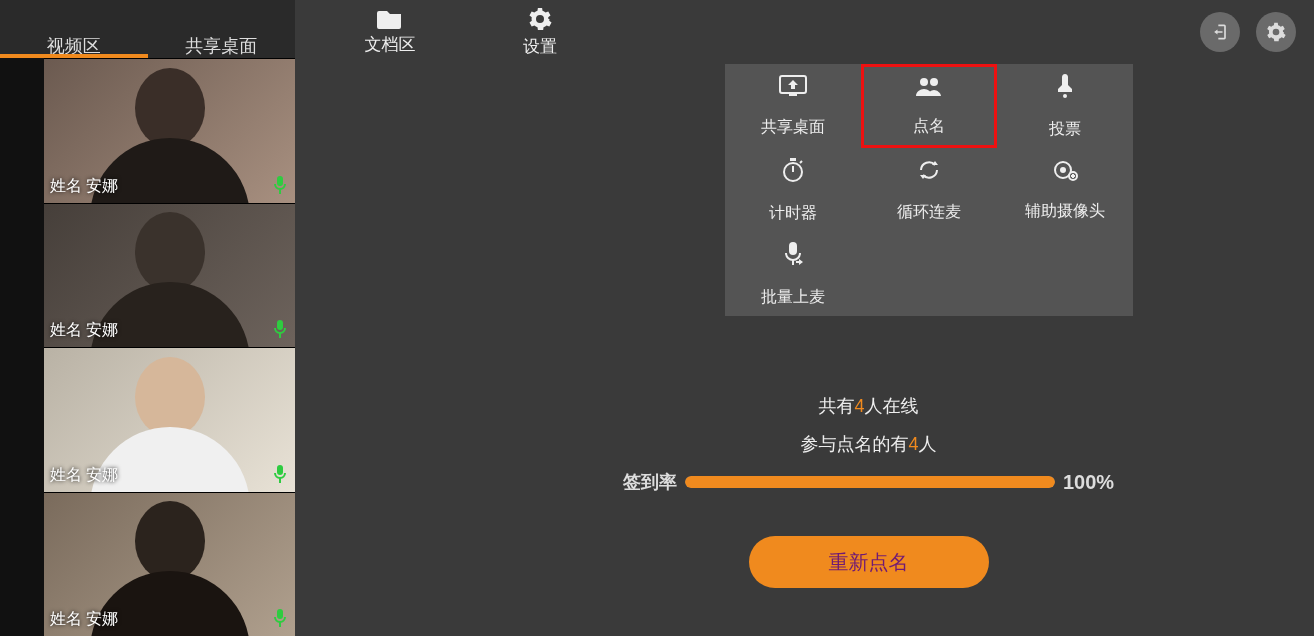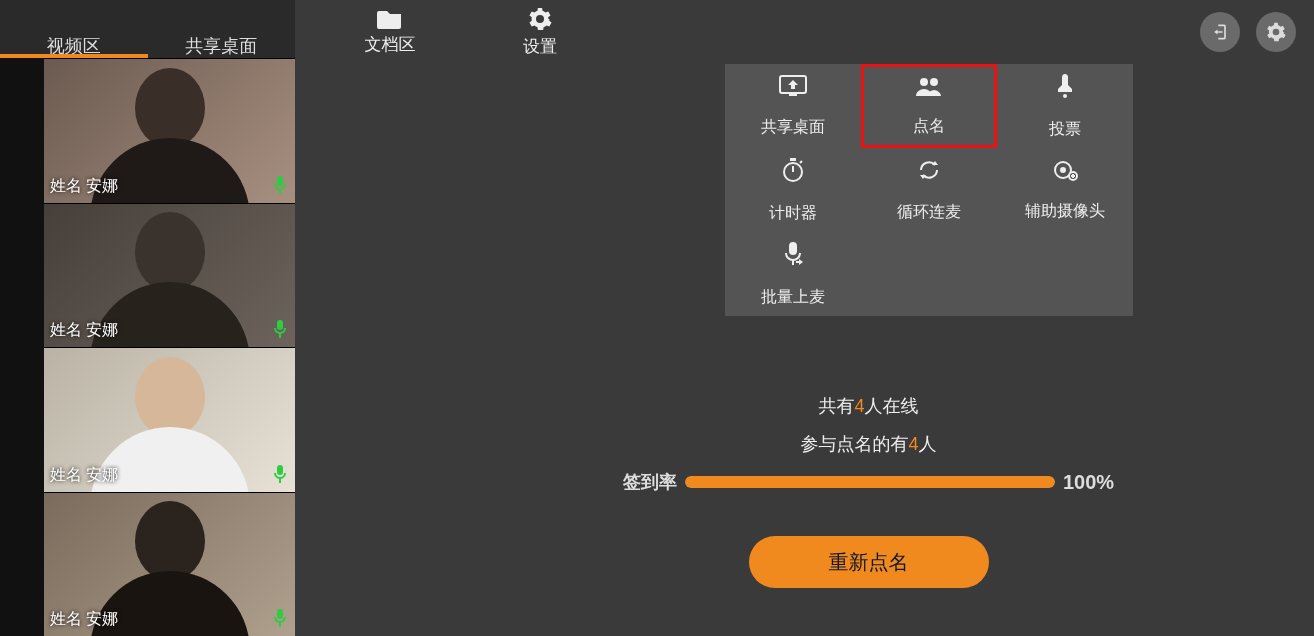--- a/index.html
+++ b/index.html
@@ -39,21 +39,21 @@
   
   .content { flex:1; position:relative; }
   .rollcall { position:absolute; left:50%; top:330px; transform:translateX(-40%); width:640px; display:flex; flex-direction:column; align-items:center; gap:14px; }
   .online-line, .participate-line { font-size:18px; color:#eee; }
   .online-line .num, .participate-line .num { color:#f08a1e; }
   .progress-row { display:flex; align-items:center; gap:8px; width:100%; justify-content:center;font-weight:bold; }
   .progress-label { font-size:18px; }
   .progress-track { width:370px; height:12px; border-radius:6px; background:#666; position:relative; overflow:hidden; }
   .progress-fill { position:absolute; left:0; top:0; bottom:0; background:#f08a1e; border-radius:6px; }
   .progress-pct { font-size:20px; }
-  .restart-btn { margin-top:28px; width:240px; height:52px; border-radius:26px; background:#f08a1e; display:flex; align-items:center; justify-content:center; font-size:20px; color:#0f172a; cursor:pointer; }
+  .restart-btn { margin-top:28px; width:240px; height:52px; border-radius:26px; background:#f08a1e; display:flex; align-items:center; justify-content:center; font-size:20px; color:#701a75; cursor:pointer; }
 
   svg { display:block; }
 </style>
 </head>
 <body>
 
 <div class="app">
 
   <div class="sidebar">
     <div class="side-tabs">

